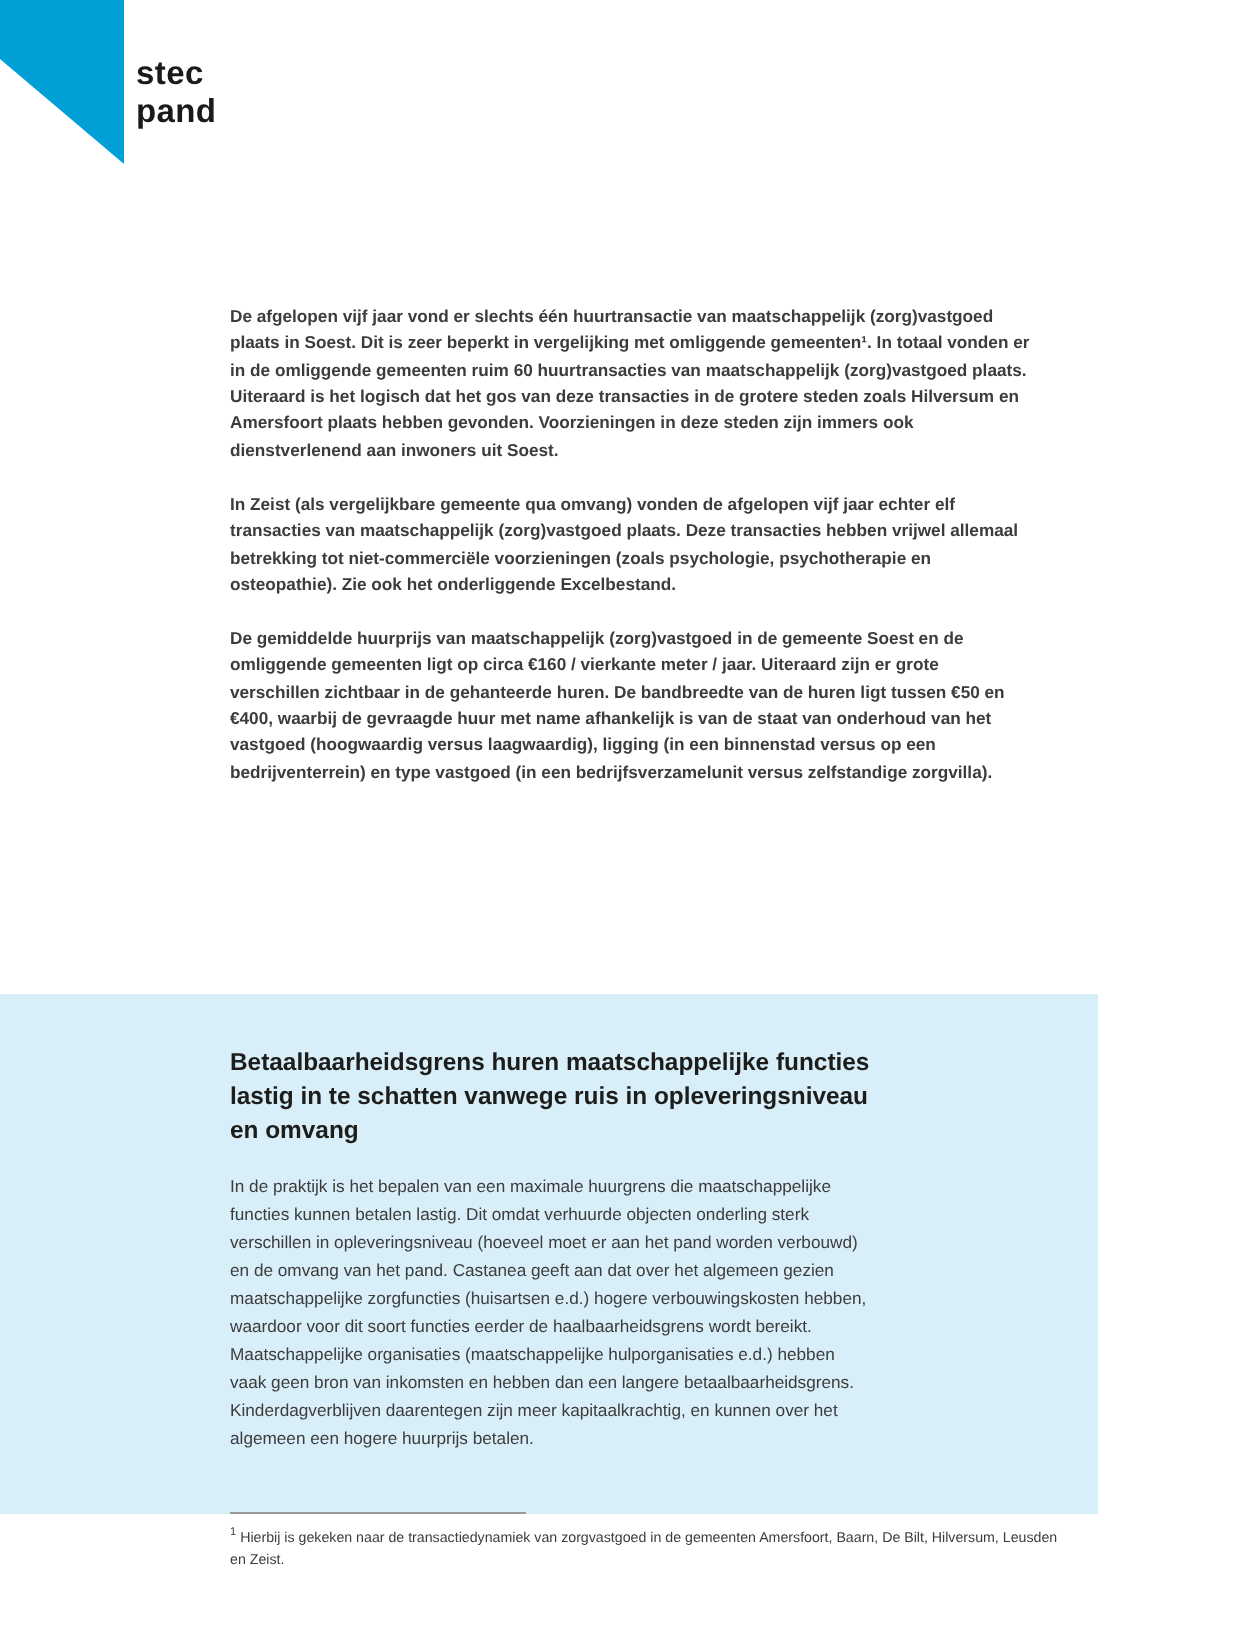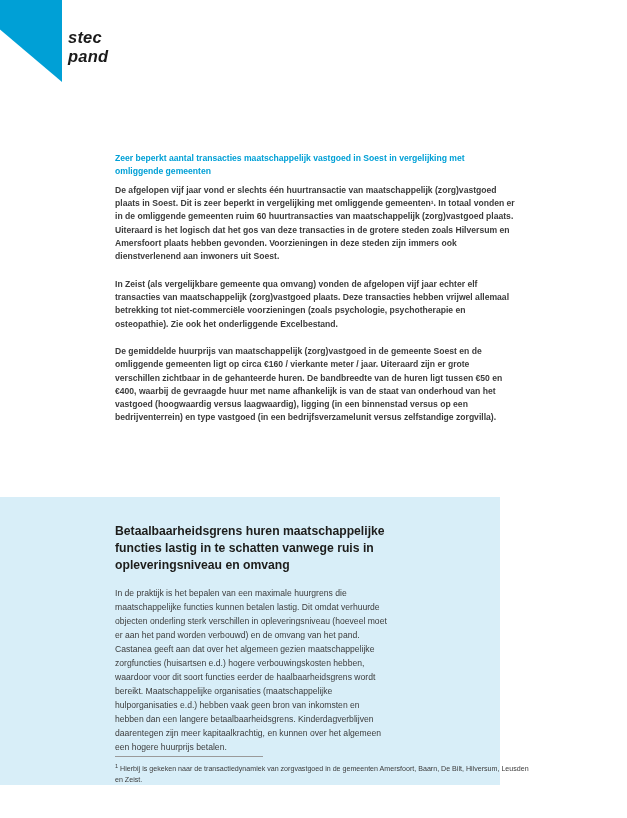--- a/index.html
+++ b/index.html
@@ -16,21 +16,20 @@
     overflow: hidden;
   }
 
   
   .logo-block {
     position: absolute;
     top: 0;
     left: 0;
     width: 130px;
     height: 82px;
-    font-style: italic;
   }
   .logo-shape {
     position: absolute;
     top: 0;
     left: 0;
     width: 62px;
     height: 82px;
     background: #00a0d6;
     clip-path: polygon(0 0, 100% 0, 100% 100%, 0 36%);
   }
@@ -79,21 +78,21 @@
     font-size: 6.5px;
     vertical-align: super;
     line-height: 0;
   }
 
   
   .panel {
     position: absolute;
     left: 0;
     top: 497px;
-    width: 500px;
+    width: 549px;
     background: #d8eef8;
     padding: 0;
   }
   .panel-inner {
     padding: 26px 112px 30px 115px;
   }
   .panel h3 {
     margin: 0 0 14px 0;
     font-size: 12.2px;
     line-height: 1.38;
@@ -136,21 +135,20 @@
 <div class="logo-block">
   <div class="logo-shape"></div>
   <div class="logo-text">
     <span>stec</span>
     <span>pand</span>
   </div>
 </div>
 
 <div class="content">
 
-  <h2 class="section-head">Zeer beperkt aantal transacties maatschappelijk vastgoed in Soest in vergelijking met omliggende gemeenten</h2>
   <p class="body">De afgelopen vijf jaar vond er slechts één huurtransactie van maatschappelijk (zorg)vastgoed plaats in Soest. Dit is zeer beperkt in vergelijking met omliggende gemeenten¹. In totaal vonden er in de omliggende gemeenten ruim 60 huurtransacties van maatschappelijk (zorg)vastgoed plaats. Uiteraard is het logisch dat het gos van deze transacties in de grotere steden zoals Hilversum en Amersfoort plaats hebben gevonden. Voorzieningen in deze steden zijn immers ook dienstverlenend aan inwoners uit Soest.</p>
   <p class="body">In Zeist (als vergelijkbare gemeente qua omvang) vonden de afgelopen vijf jaar echter elf transacties van maatschappelijk (zorg)vastgoed plaats. Deze transacties hebben vrijwel allemaal betrekking tot niet-commerciële voorzieningen (zoals psychologie, psychotherapie en osteopathie). Zie ook het onderliggende Excelbestand.</p>
 
   <p class="body">De gemiddelde huurprijs van maatschappelijk (zorg)vastgoed in de gemeente Soest en de omliggende gemeenten ligt op circa €160 / vierkante meter / jaar. Uiteraard zijn er grote verschillen zichtbaar in de gehanteerde huren. De bandbreedte van de huren ligt tussen €50 en €400, waarbij de gevraagde huur met name afhankelijk is van de staat van onderhoud van het vastgoed (hoogwaardig versus laagwaardig), ligging (in een binnenstad versus op een bedrijventerrein) en type vastgoed (in een bedrijfsverzamelunit versus zelfstandige zorgvilla).</p>
 
 </div>
 
 <div class="panel">
   <div class="panel-inner">
     <h3>Betaalbaarheidsgrens huren maatschappelijke functies lastig in te schatten vanwege ruis in opleveringsniveau en omvang</h3>

